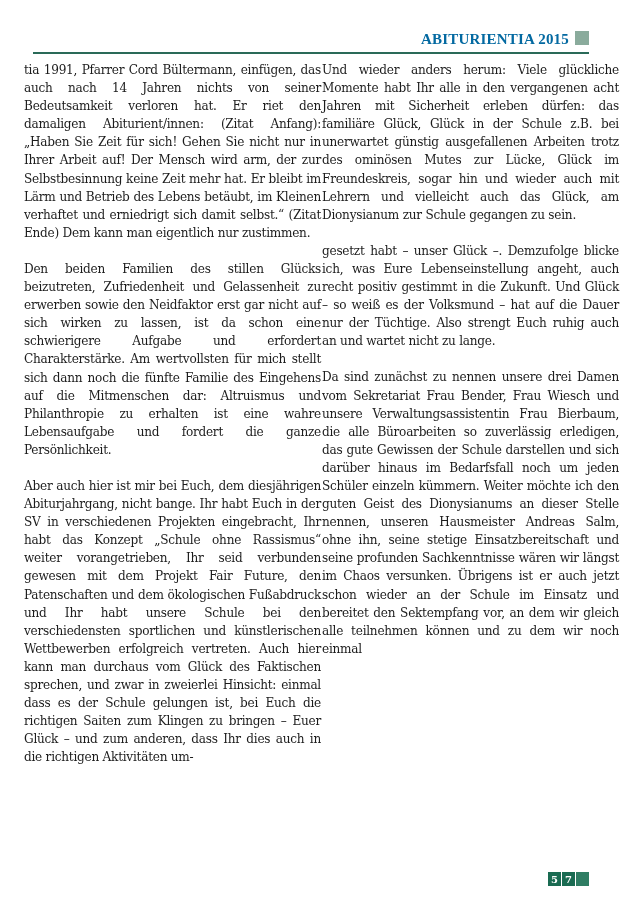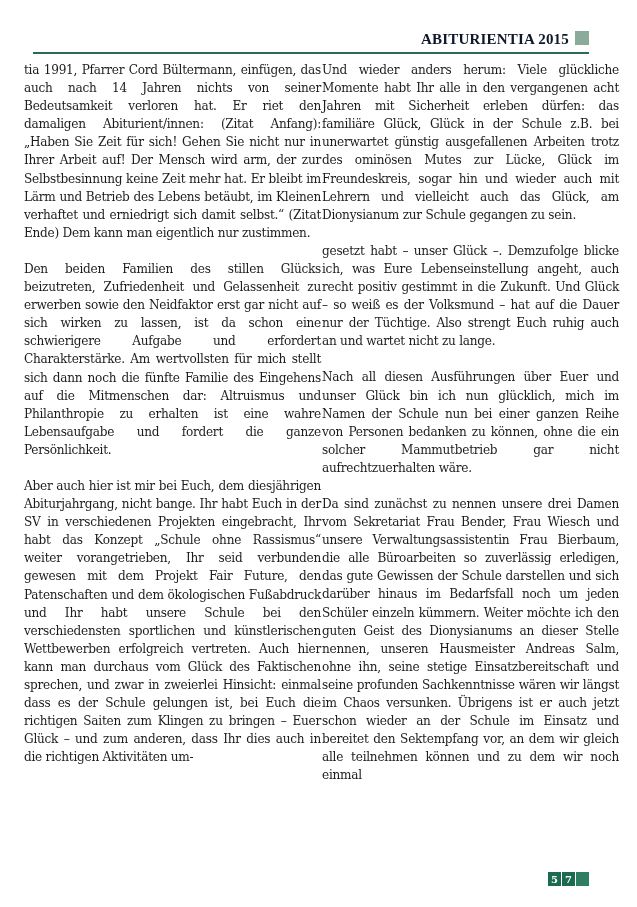--- a/index.html
+++ b/index.html
@@ -3,21 +3,21 @@
   <meta charset="utf-8">
   <style>
     html, body { margin: 0; padding: 0; background: #ffffff; }
     body { width: 637px; height: 907px; position: relative; overflow: hidden; }
     .header {
       position: absolute; left: 33px; top: 28px; width: 556px; height: 22px;
     }
     .header-title {
       position: absolute; right: 20px; top: 3px;
       font-family: "Liberation Serif", serif; font-weight: bold;
-      font-size: 15px; letter-spacing: 0.2px; color: #0f172a;
+      font-size: 15px; letter-spacing: 0.2px; color: #0369a1;
     }
     .header-square {
       position: absolute; right: 0px; top: 3px; width: 14px; height: 14px;
       background: #8aab9c;
     }
     .header-rule {
       position: absolute; left: 33px; top: 52px; width: 556px; height: 2px;
       background: #2a6a58;
     }
     .col {
@@ -51,21 +51,20 @@
 
 <div class="col col-left">
   <p>tia 1991, Pfarrer Cord Bültermann, einfügen, das auch nach 14 Jahren nichts von seiner Bedeutsamkeit verloren hat. Er riet den damaligen Abiturient/innen: (Zitat Anfang): „Haben Sie Zeit für sich! Gehen Sie nicht nur in Ihrer Arbeit auf! Der Mensch wird arm, der zur Selbstbesinnung keine Zeit mehr hat. Er bleibt im Lärm und Betrieb des Lebens betäubt, im Kleinen verhaftet und erniedrigt sich damit selbst.“ (Zitat Ende) Dem kann man eigentlich nur zustimmen.</p>
   <p>Den beiden Familien des stillen Glücks beizutreten, Zufriedenheit und Gelassenheit zu erwerben sowie den Neidfaktor erst gar nicht auf sich wirken zu lassen, ist da schon eine schwierigere Aufgabe und erfordert Charakterstärke. Am wertvollsten für mich stellt sich dann noch die fünfte Familie des Eingehens auf die Mitmenschen dar: Altruismus und Philanthropie zu erhalten ist eine wahre Lebensaufgabe und fordert die ganze Persönlichkeit.</p>
   <p>Aber auch hier ist mir bei Euch, dem diesjährigen Abiturjahrgang, nicht bange. Ihr habt Euch in der SV in verschiedenen Projekten eingebracht, Ihr habt das Konzept „Schule ohne Rassismus“ weiter vorangetrieben, Ihr seid verbunden gewesen mit dem Projekt Fair Future, den Patenschaften und dem ökologischen Fußabdruck und Ihr habt unsere Schule bei den verschiedensten sportlichen und künstlerischen Wettbewerben erfolgreich vertreten. Auch hier kann man durchaus vom Glück des Faktischen sprechen, und zwar in zweierlei Hinsicht: einmal dass es der Schule gelungen ist, bei Euch die richtigen Saiten zum Klingen zu bringen – Euer Glück – und zum anderen, dass Ihr dies auch in die richtigen Aktivitäten um-</p>
 </div>
 
 <div class="col col-right">
   <p>Und wieder anders herum: Viele glückliche Momente habt Ihr alle in den vergangenen acht Jahren mit Sicherheit erleben dürfen: das familiäre Glück, Glück in der Schule z.B. bei unerwartet günstig ausgefallenen Arbeiten trotz des ominösen Mutes zur Lücke, Glück im Freundeskreis, sogar hin und wieder auch mit Lehrern und vielleicht auch das Glück, am Dionysianum zur Schule gegangen zu sein.</p>
   <p>gesetzt habt – unser Glück –. Demzufolge blicke ich, was Eure Lebenseinstellung angeht, auch recht positiv gestimmt in die Zukunft. Und Glück – so weiß es der Volksmund – hat auf die Dauer nur der Tüchtige. Also strengt Euch ruhig auch an und wartet nicht zu lange.</p>
-  <p>Nach all diesen Ausführungen über Euer und unser Glück bin ich nun glücklich, mich im Namen der Schule nun bei einer ganzen Reihe von Personen bedanken zu können, ohne die ein solcher Mammutbetrieb gar nicht aufrechtzuerhalten wäre.</p>
   <p>Da sind zunächst zu nennen unsere drei Damen vom Sekretariat Frau Bender, Frau Wiesch und unsere Verwaltungsassistentin Frau Bierbaum, die alle Büroarbeiten so zuverlässig erledigen, das gute Gewissen der Schule darstellen und sich darüber hinaus im Bedarfsfall noch um jeden Schüler einzeln kümmern. Weiter möchte ich den guten Geist des Dionysianums an dieser Stelle nennen, unseren Hausmeister Andreas Salm, ohne ihn, seine stetige Einsatzbereitschaft und seine profunden Sachkenntnisse wären wir längst im Chaos versunken. Übrigens ist er auch jetzt schon wieder an der Schule im Einsatz und bereitet den Sektempfang vor, an dem wir gleich alle teilnehmen können und zu dem wir noch einmal</p>
 </div>
 
 <div class="pager">
   <span>5</span>
   <span>7</span>
   <span class="blank"></span>
 </div>
 
 </body></html>

